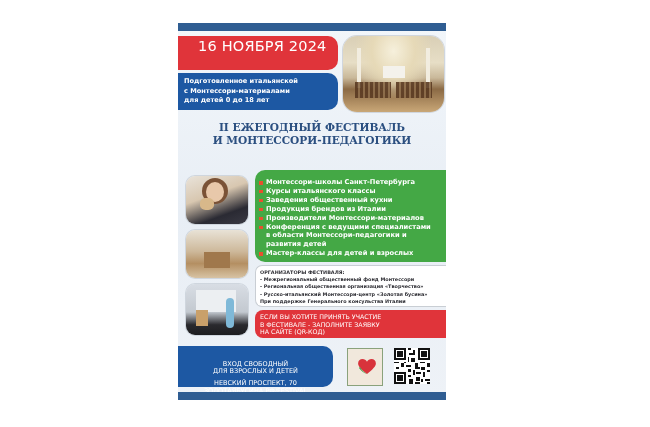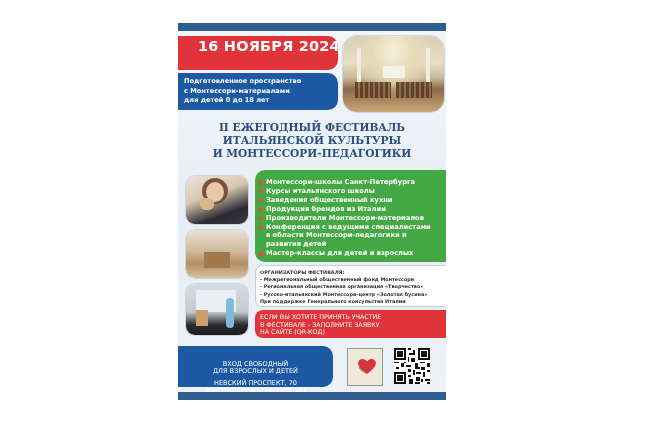--- a/index.html
+++ b/index.html
@@ -12,21 +12,21 @@
       background: linear-gradient(180deg, #f2f6fa 0%, #e8eef5 50%, #eef2f7 100%);
     }
     .bar { position: absolute; left: 0; width: 268px; height: 8px; background: #2f5d92; }
     .bar.top { top: 0; }
     .bar.bottom { bottom: 0; }
 
     .date-box {
       position: absolute; left: 0; top: 13px; width: 160px; height: 34px;
       background: #e0343a; border-radius: 0 10px 10px 0; color: #fff;
     }
-    .date-box .date { position: absolute; left: 20px; top: 2px; font-size: 14.5px; font-weight: bold; letter-spacing: 0.2px; white-space: nowrap; }
+    .date-box .date { position: absolute; left: 20px; top: 2px; font-size: 14.5px; font-weight: normal; letter-spacing: 0.2px; white-space: nowrap; }
     .date-box .time { position: absolute; right: 14px; top: 18px; font-size: 12px; font-weight: bold; white-space: nowrap; }
 
     .space-box {
       position: absolute; left: 0; top: 50px; width: 160px; height: 37px;
       background: #1d58a3; border-radius: 0 10px 10px 0; color: #fff;
       font-size: 6.6px; line-height: 9.6px; padding: 4px 0 0 6px; box-sizing: border-box; font-weight: bold;
     }
     .space-box div { white-space: nowrap; }
 
     .hall-photo {
@@ -113,57 +113,56 @@
 <body>
 
 <div class="poster">
   <div class="bar top"></div>
 
   <div class="date-box">
     <div class="date">16 НОЯБРЯ 2024</div>
   </div>
 
   <div class="space-box">
-    <div>Подготовленное пространство</div>
+    <div>Подготовленное итальянской</div>
     <div>с Монтессори-материалами</div>
     <div>для детей 0 до 18 лет</div>
   </div>
 
   <div class="hall-photo">
     <div class="col" style="left:14px"></div>
     <div class="col" style="right:14px"></div>
     <div class="stage"></div>
     <div class="chairs-l"></div>
     <div class="chairs-r"></div>
   </div>
 
   <div class="title">
     <div>II ЕЖЕГОДНЫЙ ФЕСТИВАЛЬ</div>
-    <div>ИТАЛЬЯНСКОЙ КУЛЬТУРЫ</div>
     <div>И МОНТЕССОРИ-ПЕДАГОГИКИ</div>
   </div>
 
   <div class="photo p1">
     <div class="hair"></div>
     <div class="face"></div>
     <div class="hand"></div>
   </div>
   <div class="photo p2">
     <div class="shelf"></div>
   </div>
   <div class="photo p3">
     <div class="screen"></div>
     <div class="easel"></div>
     <div class="person"></div>
   </div>
 
   <div class="features">
     <ul>
       <li><span>Монтессори-школы Санкт-Петербурга</span></li>
-      <li><span>Курсы итальянского школы</span></li>
+      <li><span>Курсы итальянского классы</span></li>
       <li><span>Заведения общественный кухни</span></li>
       <li><span>Продукция брендов из Италии</span></li>
       <li><span>Производители Монтессори-материалов</span></li>
       <li>
         <span>Конференция с ведущими специалистами</span>
         <span class="cont">в области Монтессори-педагогики и</span>
         <span class="cont">развития детей</span>
       </li>
       <li><span>Мастер-классы для детей и взрослых</span></li>
     </ul>

